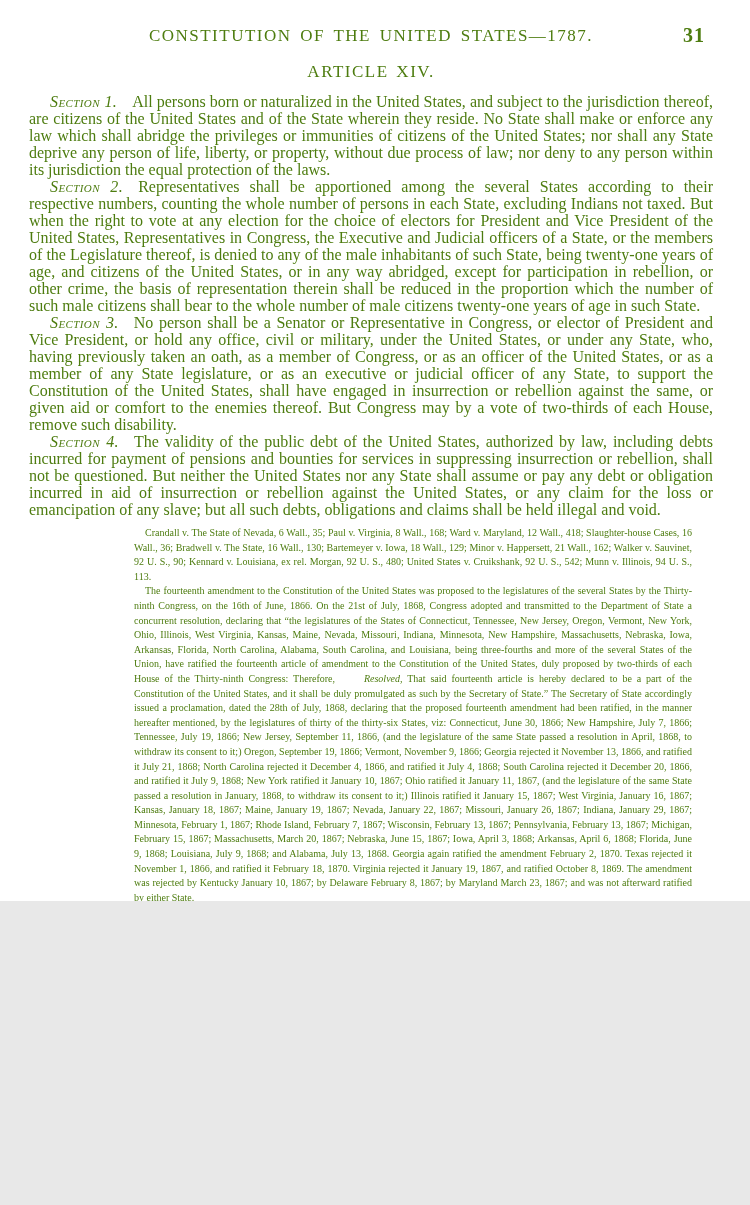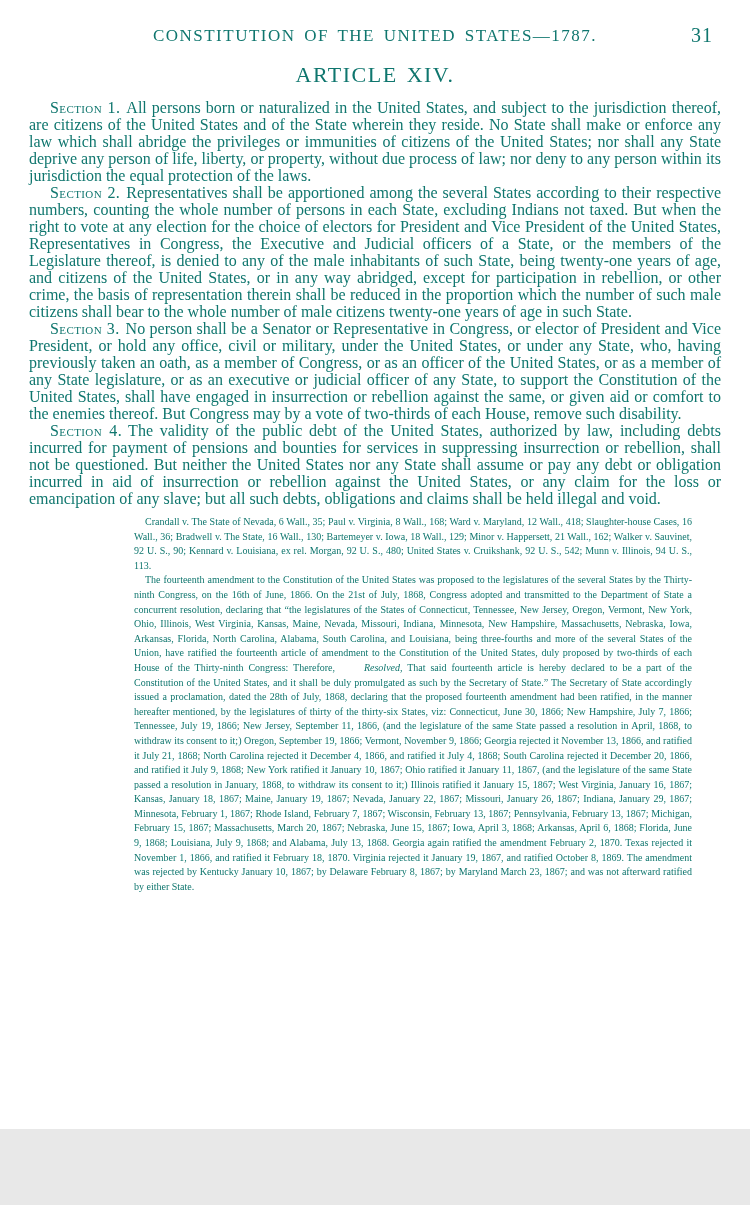--- a/index.html
+++ b/index.html
@@ -1,65 +1,66 @@
 <!DOCTYPE html>
 <html><head>
 <meta charset="utf-8">
 <style>
   * { margin: 0; padding: 0; box-sizing: border-box; }
   html, body { background: #e8e8e8; }
   .page {
     position: relative;
     width: 750px;
-    height: 1129px;
+    height: 901px;
     margin: 0 auto;
     background: #ffffff;
-    color: #0f766e;
+    color: #4d7c0f;
     font-family: "Liberation Serif", "DejaVu Serif", serif;
-    padding: 26px 29px 0 29px;
+    padding: 26px 37px 0 29px;
     overflow: hidden;
   }
   .running-head {
     position: relative;
     height: 24px;
     margin-bottom: 12px;
   }
   .running-title {
     text-align: center;
     font-size: 17px;
     letter-spacing: 1.5px;
     word-spacing: 3px;
     white-space: nowrap;
   }
   .page-number {
     position: absolute;
     right: 8px;
     top: -2px;
     font-size: 20px;
-    font-weight: normal;
+    font-weight: bold;
     letter-spacing: 1px;
   }
   .article-title {
     text-align: center;
-    font-size: 22px;
+    font-size: 17px;
     font-weight: normal;
     letter-spacing: 1.5px;
     word-spacing: 2px;
     margin-bottom: 11px;
   }
   .body-text p {
     font-size: 16px;
     line-height: 17px;
     text-align: justify;
     text-indent: 21px;
   }
   .sec-label {
     font-variant: small-caps;
     letter-spacing: 0.4px;
-    margin-right: 6px;
+    margin-right: 15px;
+    font-style: italic;
   }
   .small-print {
     margin-top: 8px;
     margin-left: 105px;
     width: 558px;
   }
   .small-print p {
     font-size: 10px;
     line-height: 14.6px;
     text-align: justify;

